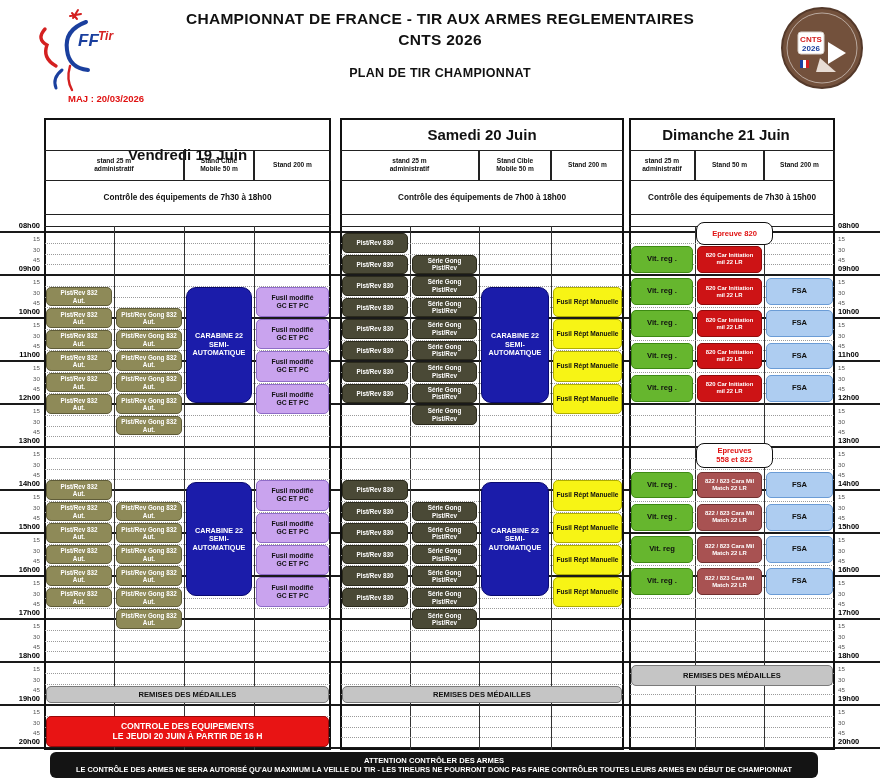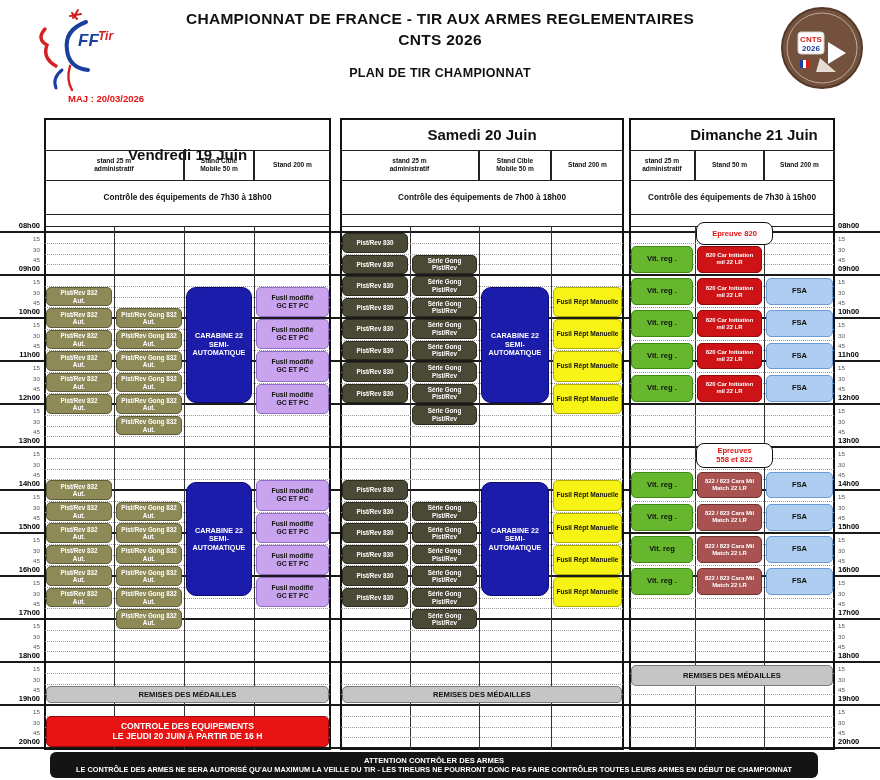--- a/index.html
+++ b/index.html
@@ -409,21 +409,21 @@
       <div class="abs blk" style="left: 553px; width: 69px; top: 351.25px; height: 30.25px; background: rgb(247, 244, 21); border-color: rgb(176, 174, 0); color: rgb(17, 17, 17); font-size: 6.6px;">Fusil Répt Manuelle</div>
       <div class="abs blk" style="left: 553px; width: 69px; top: 383.5px; height: 30.25px; background: rgb(247, 244, 21); border-color: rgb(176, 174, 0); color: rgb(17, 17, 17); font-size: 6.6px;">Fusil Répt Manuelle</div>
       <div class="abs blk" style="left: 553px; width: 69px; top: 480.25px; height: 30.25px; background: rgb(247, 244, 21); border-color: rgb(176, 174, 0); color: rgb(17, 17, 17); font-size: 6.6px;">Fusil Répt Manuelle</div>
       <div class="abs blk" style="left: 553px; width: 69px; top: 512.5px; height: 30.25px; background: rgb(247, 244, 21); border-color: rgb(176, 174, 0); color: rgb(17, 17, 17); font-size: 6.6px;">Fusil Répt Manuelle</div>
       <div class="abs blk" style="left: 553px; width: 69px; top: 544.75px; height: 30.25px; background: rgb(247, 244, 21); border-color: rgb(176, 174, 0); color: rgb(17, 17, 17); font-size: 6.6px;">Fusil Répt Manuelle</div>
       <div class="abs blk" style="left: 553px; width: 69px; top: 577px; height: 30.25px; background: rgb(247, 244, 21); border-color: rgb(176, 174, 0); color: rgb(17, 17, 17); font-size: 6.6px;">Fusil Répt Manuelle</div>
       <div class="abs bar" style="left: 342px; width: 280px; top: 685.65px; height: 17.2px; background: rgb(197, 197, 197); border: 1px solid rgb(122, 122, 122); color: rgb(17, 17, 17); border-radius: 5px; font-size: 7.6px;">
         <div>REMISES DES MÉDAILLES</div>
       </div>
       <div class="abs day-box" style="left: 629px; width: 206px;"></div>
-      <div class="abs day-title" style="left: 634px; width: 240px;">Dimanche 21 Juin</div>
+      <div class="abs day-title" style="left: 606px; width: 240px;">Dimanche 21 Juin</div>
       <div class="abs thin" style="left: 629px; width: 206px; top: 150px;"></div>
       <div class="abs thin" style="left: 629px; width: 206px; top: 180px;"></div>
       <div class="abs thin" style="left: 629px; width: 206px; top: 214px;"></div>
       <div class="abs thin" style="left: 629px; width: 206px; top: 226px;"></div>
       <div class="abs subhead" style="left: 629px; width: 66px; white-space: pre-line;">stand 25 m
 administratif</div>
       <div class="abs subhead" style="left: 695px; width: 69px; white-space: pre-line;">Stand 50 m</div>
       <div class="abs subhead" style="left: 764px; width: 71px; white-space: pre-line;">Stand 200 m</div>
       <div class="abs ctrl" style="left: 629px; width: 206px;">Contrôle des équipements de 7h30 à 15h00</div>
       <div class="abs vline" style="left: 695px; top: 226px; height: 524px;"></div>

